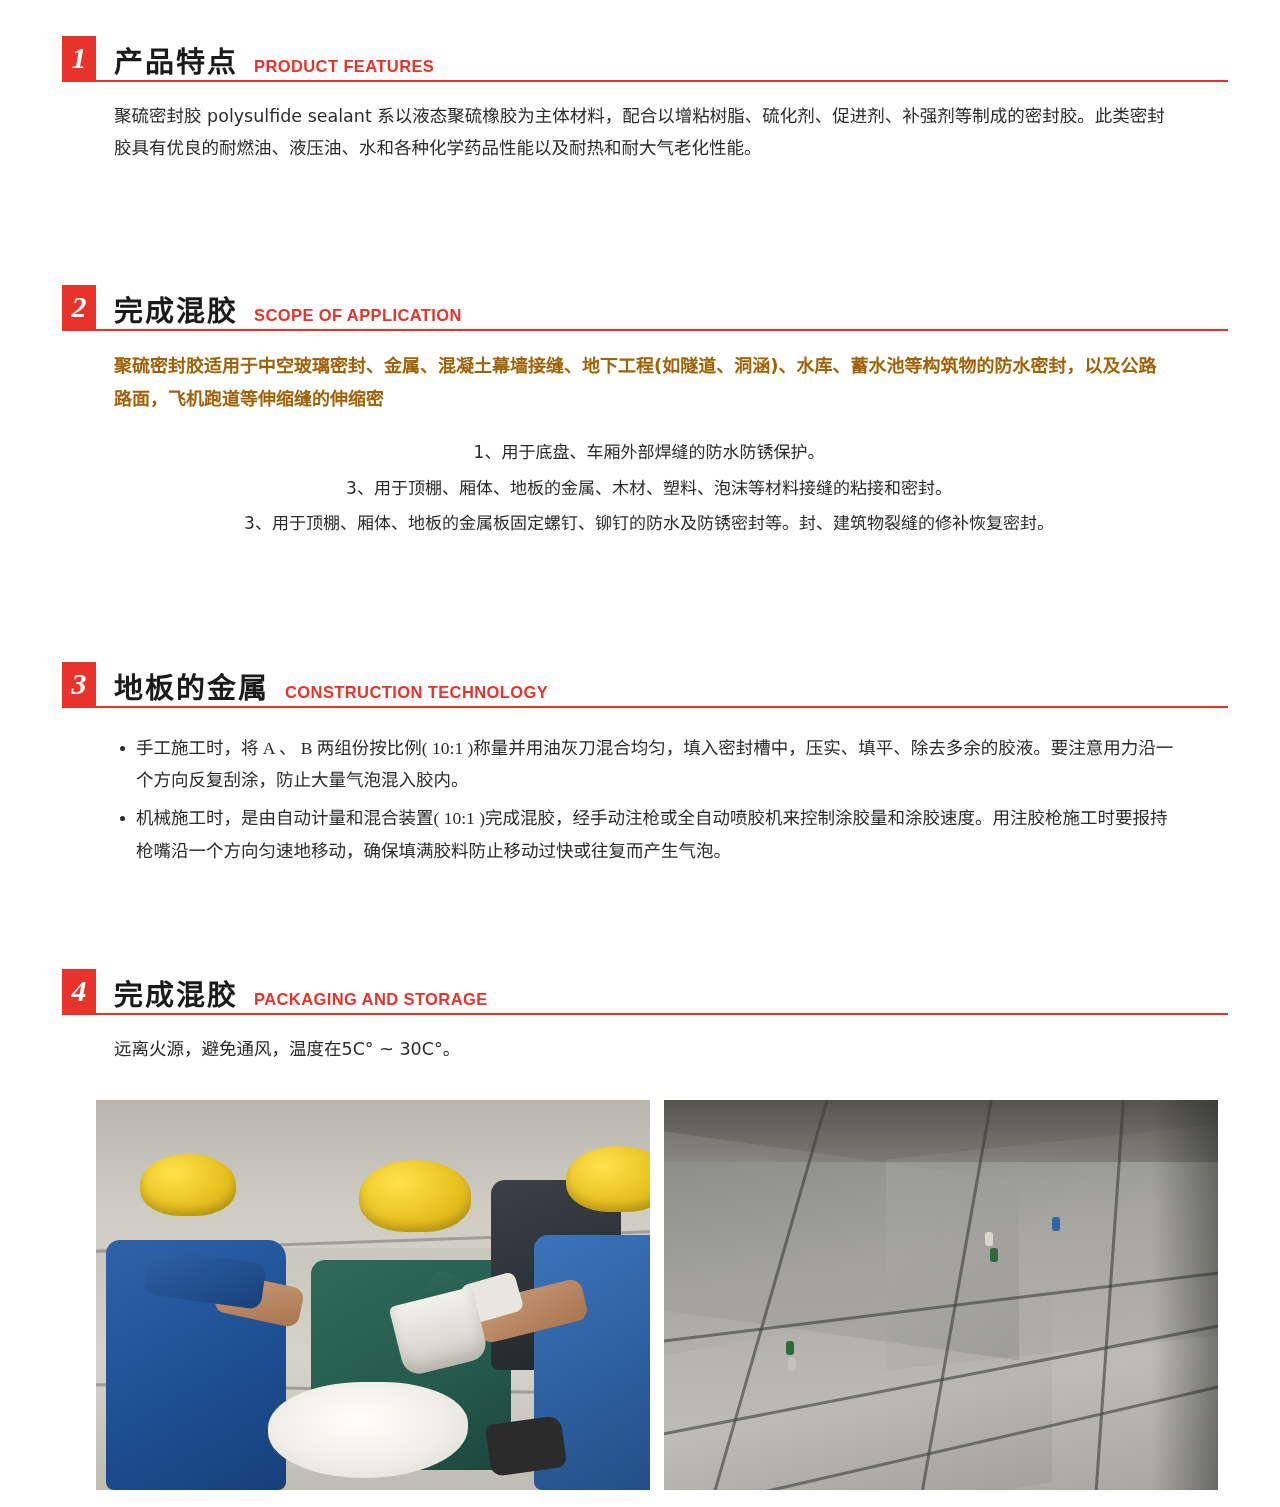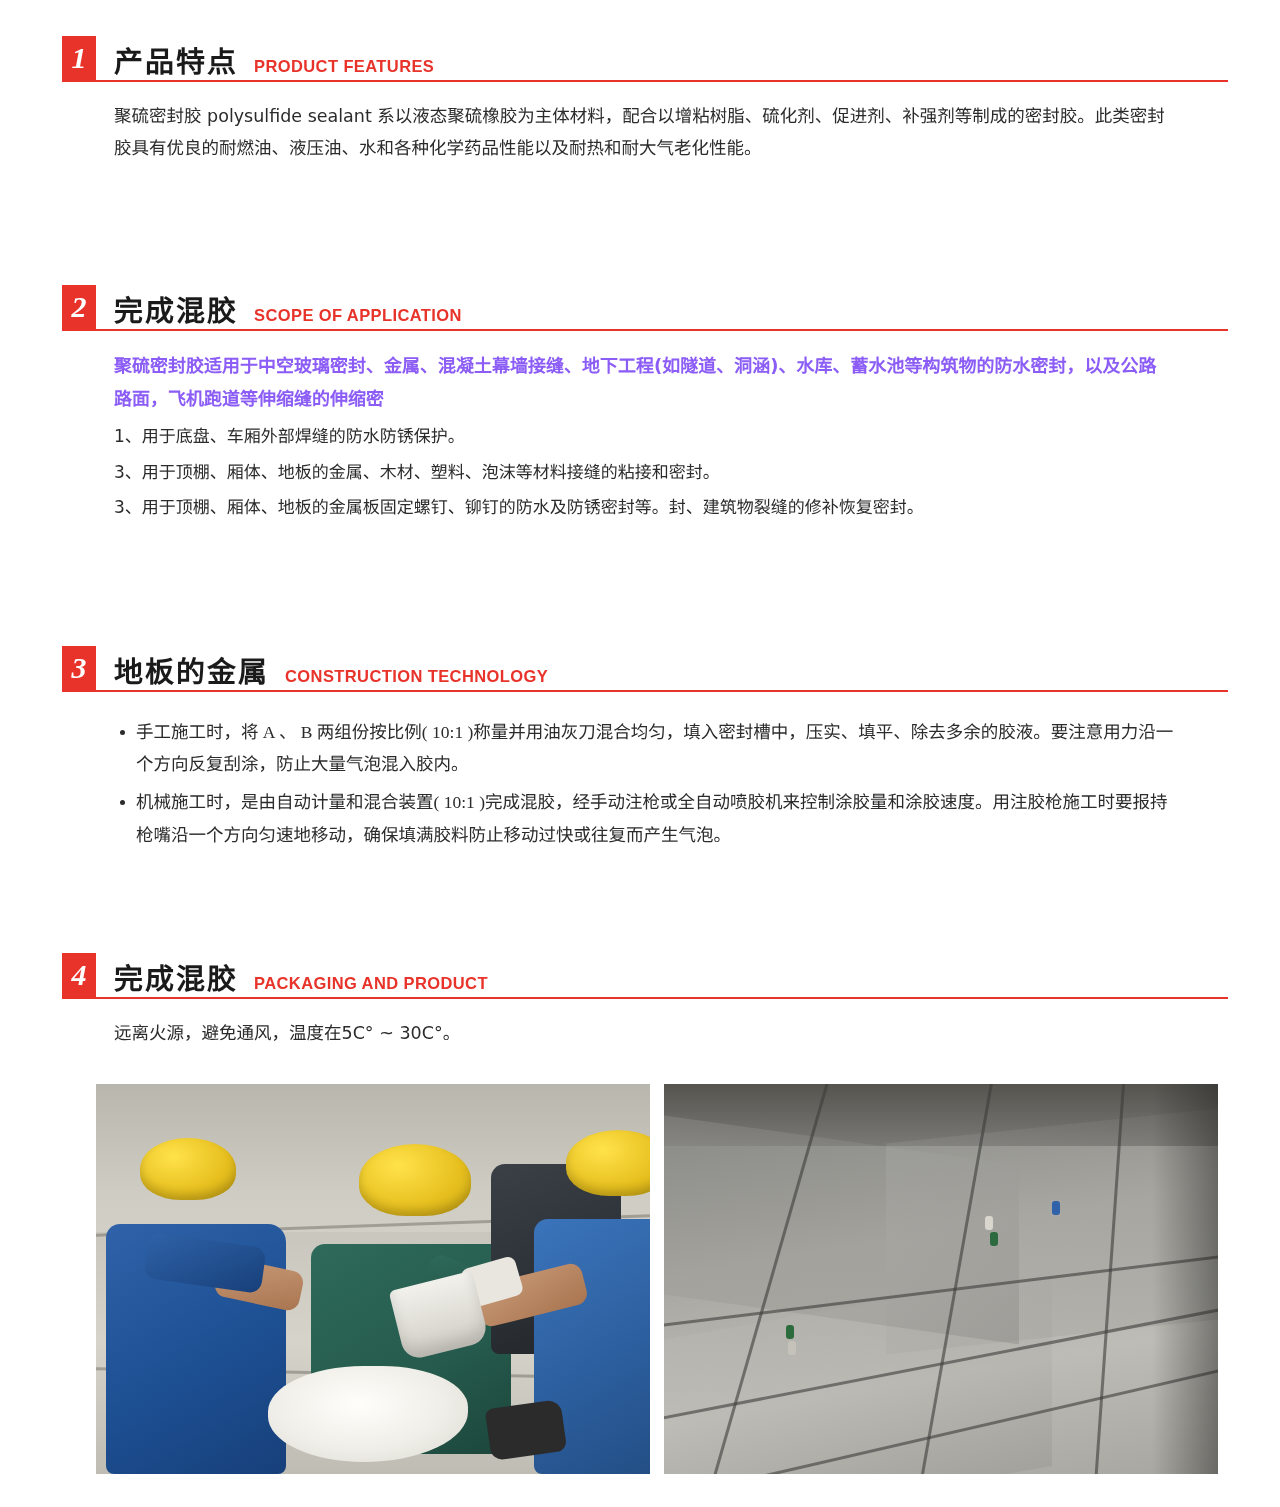--- a/index.html
+++ b/index.html
@@ -93,26 +93,27 @@
     font-size: 17.5px;
     line-height: 1.85;
     color: #2b2b2b;
     font-family: "DejaVu Sans", "Liberation Sans", sans-serif;
   }
   .sec-body p {
     margin: 0 15px 2px 0;
   }
   .lead {
     font-weight: bold;
-    color: #8b5cf6;
+    color: #a16207;
     font-size: 18px;
     line-height: 1.85;
   }
   .numbered {
-    margin-top: 6px;
+    margin-top: 22px;
+    text-align: center;
   }
   .numbered p {
     margin: 0 0 4px 0;
     font-size: 17px;
   }
 
   ul.bullets {
     margin: 6px 0 0 0;
     padding-left: 22px;
     list-style: none;
@@ -272,21 +273,21 @@
     </div>
   </div>
 
   <div class="gap-small"></div>
 
   <div class="section">
     <div class="sec-head">
       <div class="num-badge">4</div>
       <div class="sec-titles">
         <span class="sec-title-cn">完成混胶</span>
-        <span class="sec-title-en">PACKAGING AND PRODUCT</span>
+        <span class="sec-title-en">PACKAGING AND STORAGE</span>
       </div>
       <div class="sec-rule"></div>
     </div>
     <div class="sec-body">
       <p>远离火源，避免通风，温度在5C° ~ 30C°。</p>
     </div>
   </div>
 
   <div class="photos">
 

